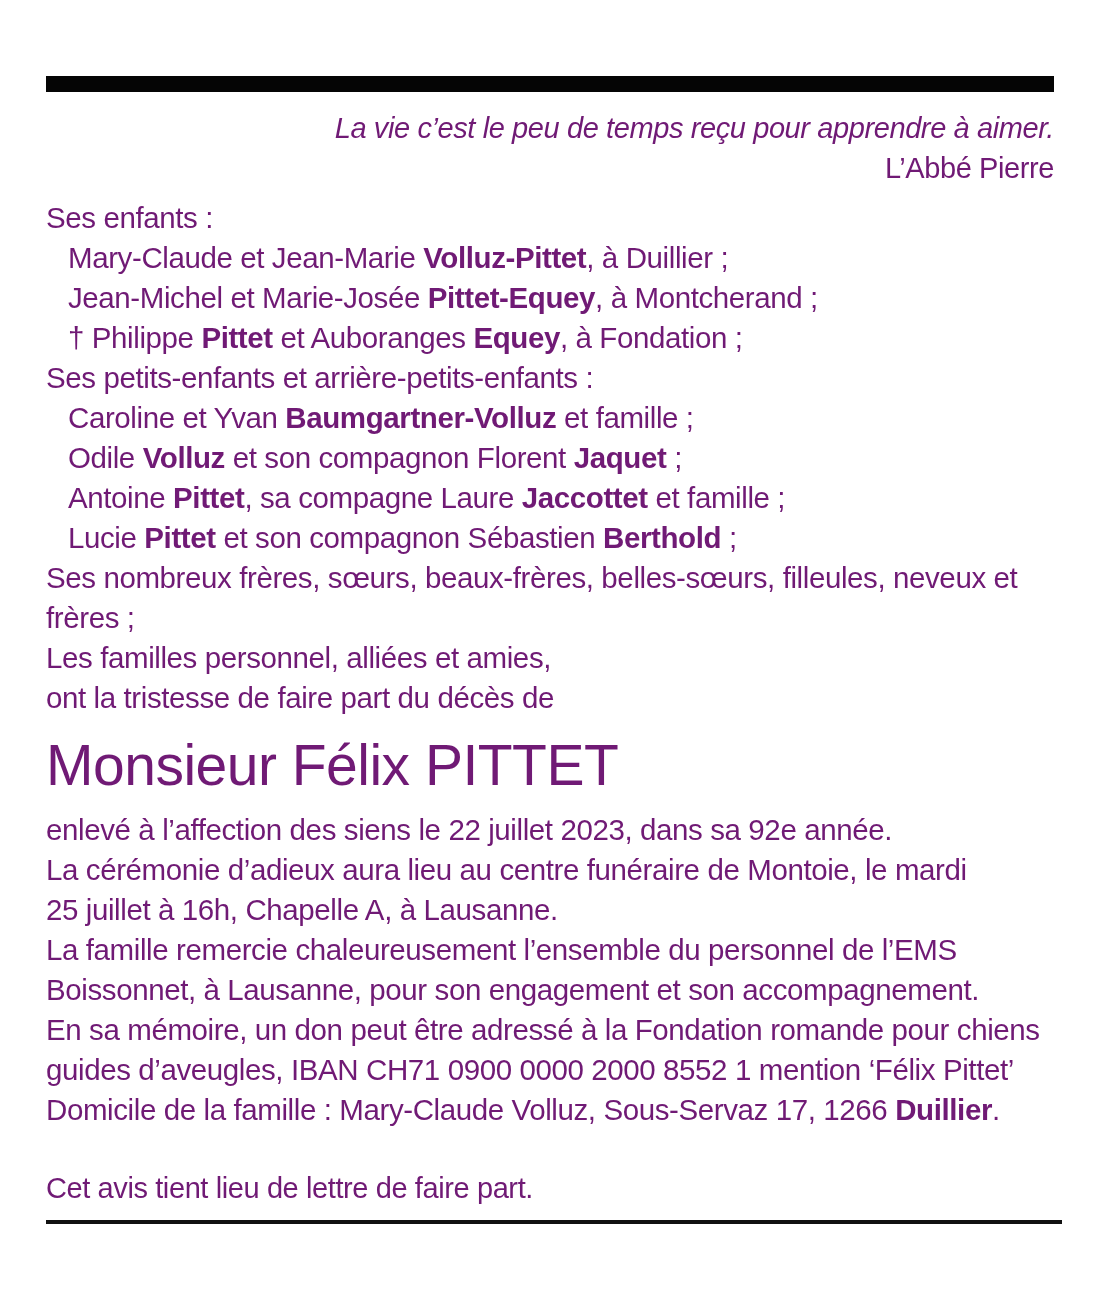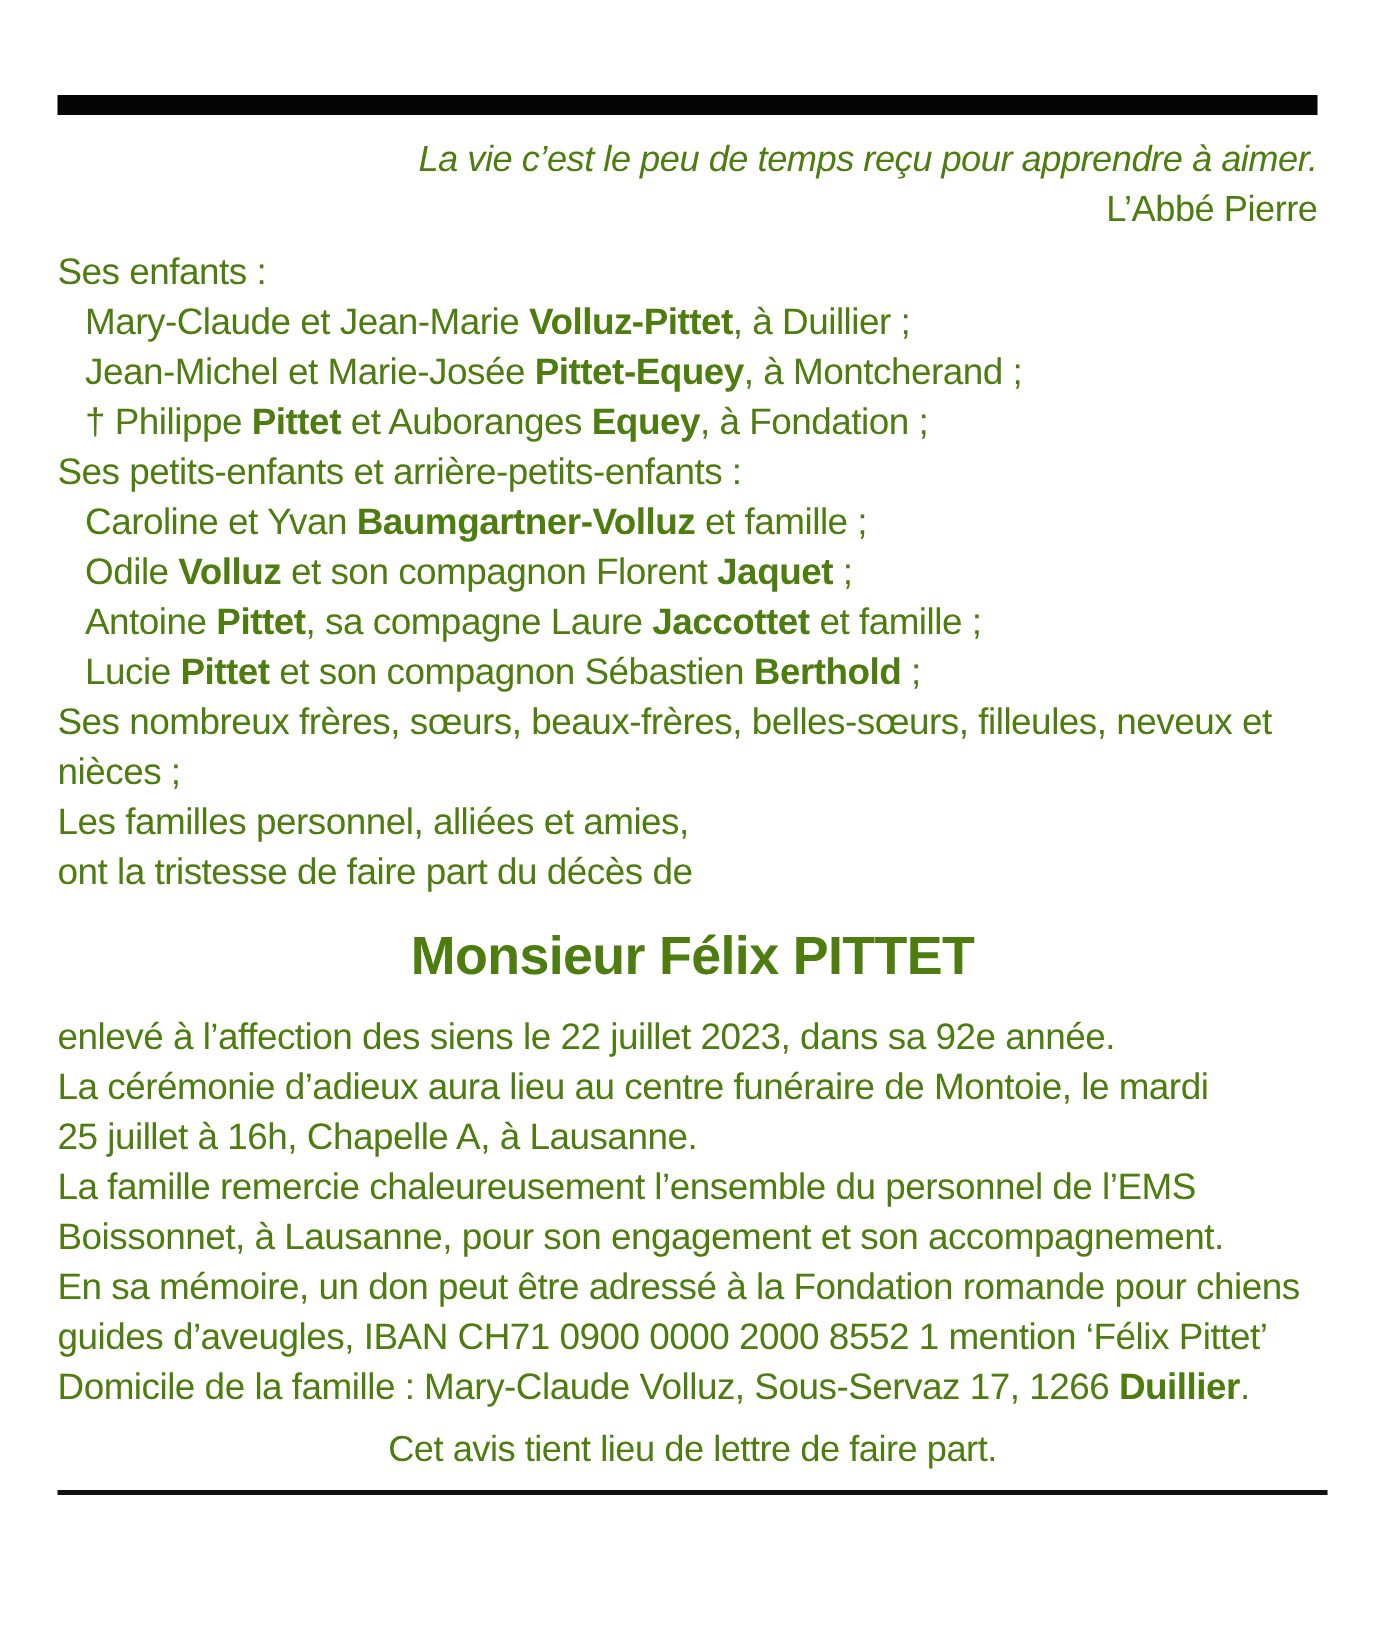--- a/index.html
+++ b/index.html
@@ -7,21 +7,21 @@
     padding: 0;
     background: #f4f4f4;
   }
   .page {
     position: relative;
     width: 1108px;
     height: 1310px;
     margin: 0 auto;
     background: #ffffff;
     font-family: "Liberation Sans", sans-serif;
-    color: #4d7c0f;
+    color: #701a75;
     overflow: hidden;
     box-sizing: border-box;
     padding: 0 46px;
   }
   .top-bar {
     margin-top: 76px;
     height: 16px;
     width: 1008px;
     background: #050505;
   }
@@ -55,29 +55,28 @@
     white-space: nowrap;
   }
   .line.indent {
     padding-left: 22px;
   }
   .b {
     font-weight: bold;
   }
   .deceased-title {
     margin: 12px 0 10px 0;
-    text-align: center;
-    font-size: 43px;
-    font-weight: bold;
+    font-size: 57px;
+    font-weight: normal;
     line-height: 70px;
     letter-spacing: -0.5px;
   }
   .closing-line {
-    margin-top: 10px;
-    text-align: center;
+    margin-top: 38px;
+    text-align: left;
     font-size: 29px;
     letter-spacing: -0.4px;
     line-height: 40px;
   }
   .bottom-rule {
     margin-top: 12px;
     height: 4px;
     width: 1016px;
     background: #111111;
   }
@@ -97,21 +96,21 @@
       <div class="line"><span>Ses enfants :</span></div>
       <div class="line indent"><span>Mary-Claude et Jean-Marie </span><span class="b">Volluz-Pittet</span><span>, à Duillier ;</span></div>
       <div class="line indent"><span>Jean-Michel et Marie-Josée </span><span class="b">Pittet-Equey</span><span>, à Montcherand ;</span></div>
       <div class="line indent"><span>† Philippe </span><span class="b">Pittet</span><span> et Auboranges </span><span class="b">Equey</span><span>, à Fondation ;</span></div>
       <div class="line"><span>Ses petits-enfants et arrière-petits-enfants :</span></div>
       <div class="line indent"><span>Caroline et Yvan </span><span class="b">Baumgartner-Volluz</span><span> et famille ;</span></div>
       <div class="line indent"><span>Odile </span><span class="b">Volluz</span><span> et son compagnon Florent </span><span class="b">Jaquet</span><span> ;</span></div>
       <div class="line indent"><span>Antoine </span><span class="b">Pittet</span><span>, sa compagne Laure </span><span class="b">Jaccottet</span><span> et famille ;</span></div>
       <div class="line indent"><span>Lucie </span><span class="b">Pittet</span><span> et son compagnon Sébastien </span><span class="b">Berthold</span><span> ;</span></div>
       <div class="line"><span>Ses nombreux frères, sœurs, beaux-frères, belles-sœurs, filleules, neveux et</span></div>
-      <div class="line"><span>nièces ;</span></div>
+      <div class="line"><span>frères ;</span></div>
       <div class="line"><span>Les familles personnel, alliées et amies,</span></div>
       <div class="line"><span>ont la tristesse de faire part du décès de</span></div>
     </div>
 
   <div class="deceased-title">Monsieur Félix PITTET</div>
 
   <div class="body-text">
       <div class="line"><span>enlevé à l’affection des siens le 22 juillet 2023, dans sa 92e année.</span></div>
       <div class="line"><span>La cérémonie d’adieux aura lieu au centre funéraire de Montoie, le mardi</span></div>
       <div class="line"><span>25 juillet à 16h, Chapelle A, à Lausanne.</span></div>

